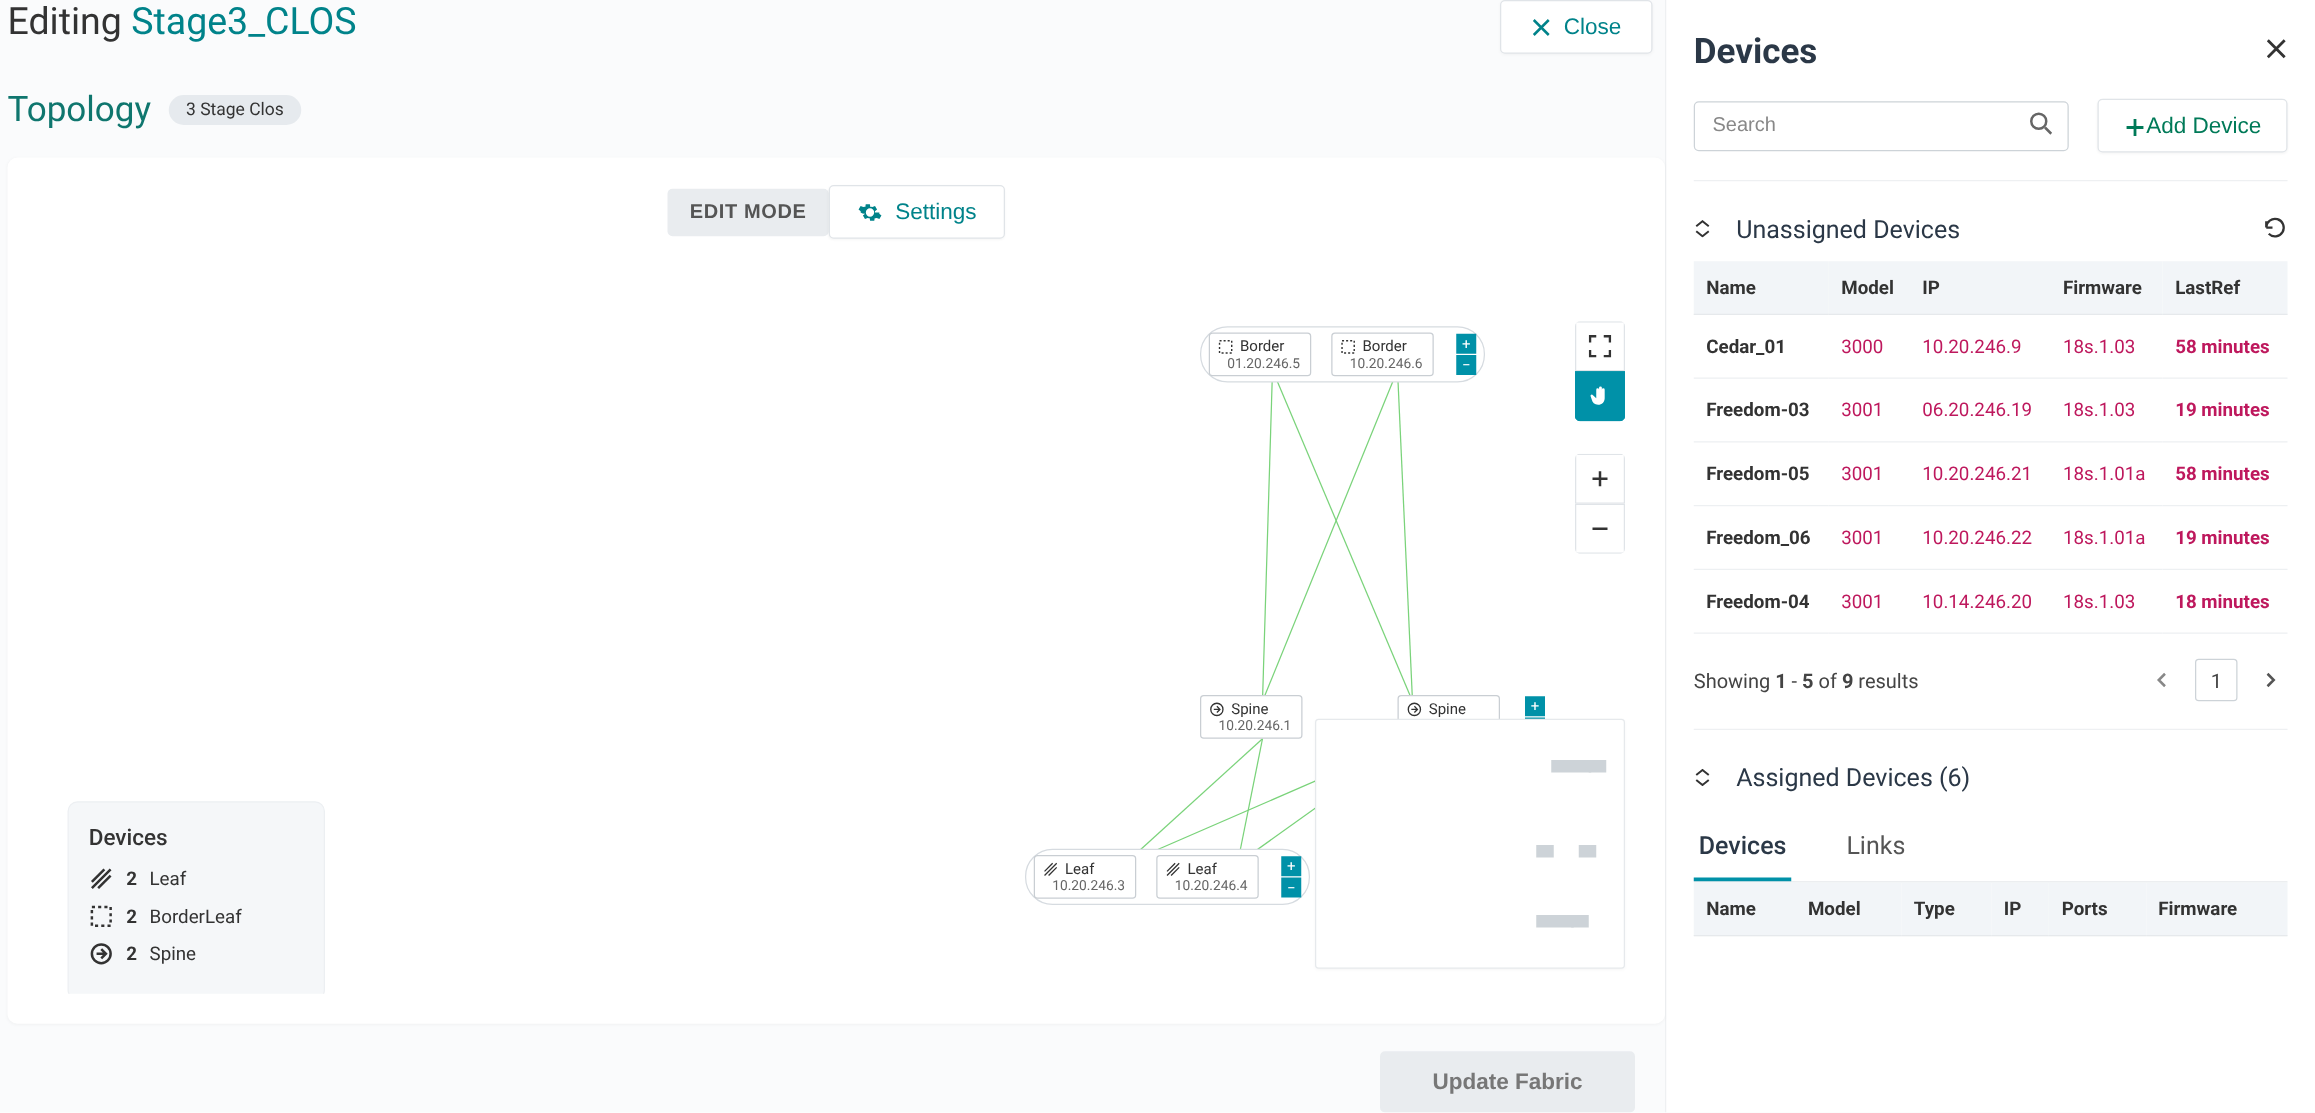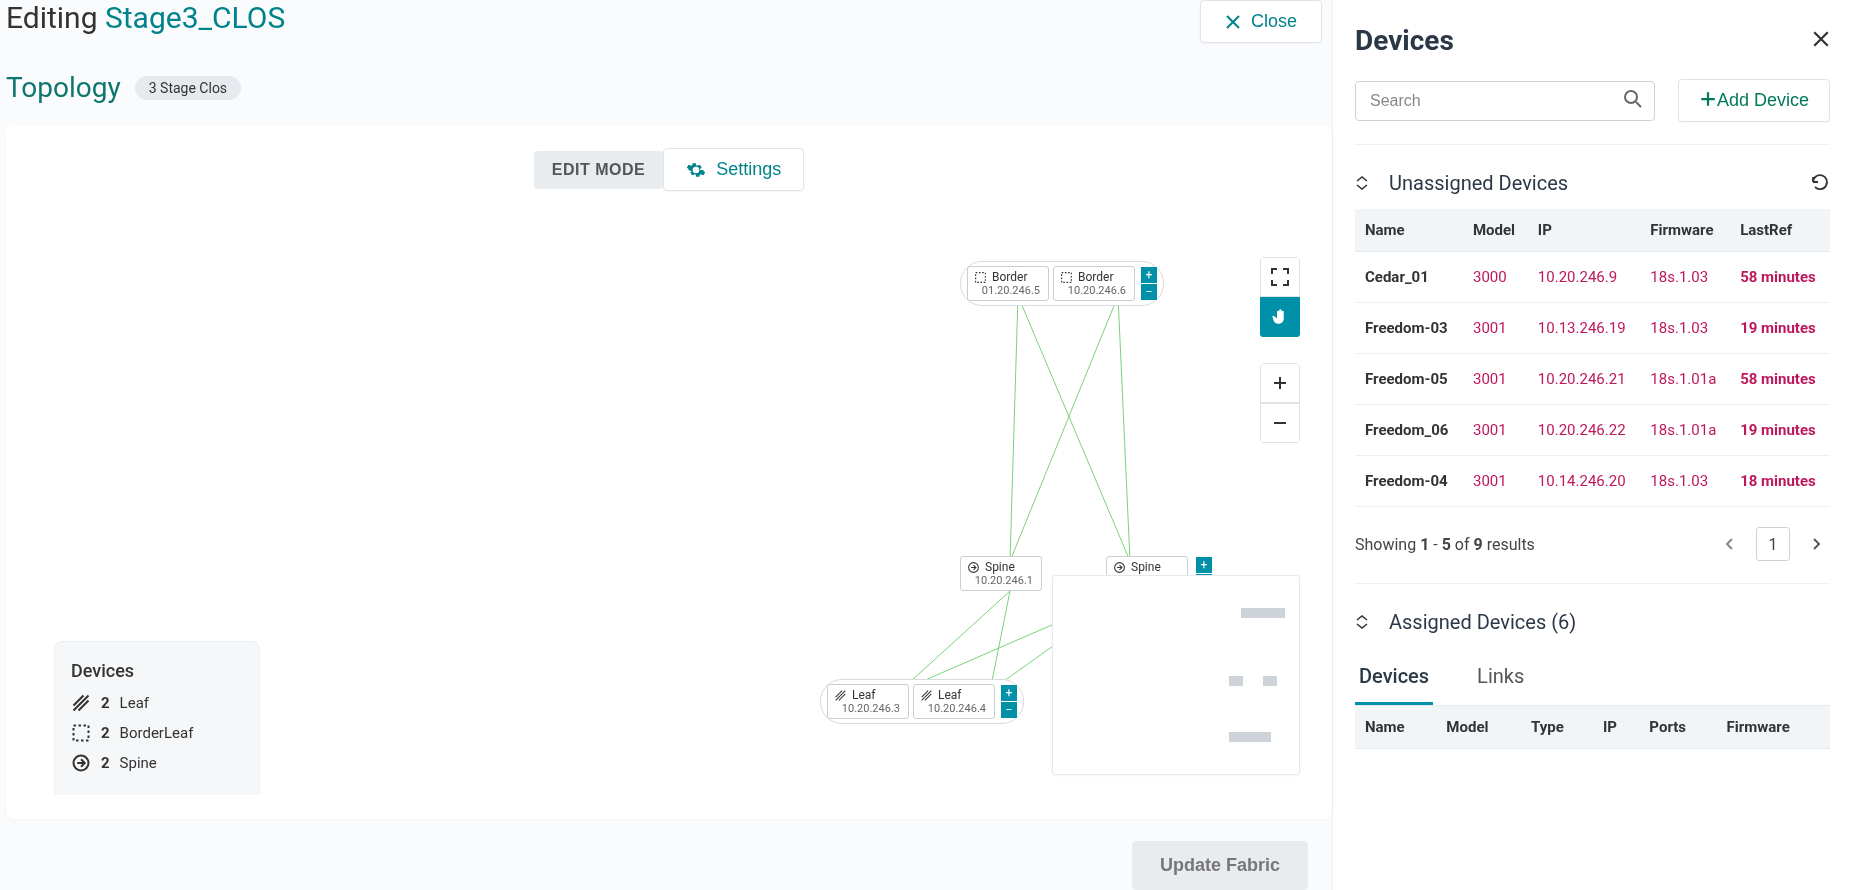--- a/index.html
+++ b/index.html
@@ -61,21 +61,21 @@
     box-shadow:0 1px 2px rgba(0,0,0,0.04);
   }
   .settings-btn svg { width:20px; height:20px; fill:#00838a; }
 
   .canvas-area { position:relative; flex:1; overflow:hidden; }
 
   
   .node-group {
     position:absolute; background:#fff; border:1px solid #d6dbe0;
     border-radius:22px; display:flex; align-items:center; padding:4px 6px;
-    gap:4px;
+    gap:16px;
   }
   .node {
     border:1px solid #c9ced3; border-radius:3px; background:#fff;
     padding:3px 8px 3px 6px; display:flex; flex-direction:column; min-width:82px;
     font-size:11px;
   }
   .node-top { display:flex; align-items:center; gap:5px; font-size:12px; color:#333;}
   .node-ip { text-align:right; font-size:11px; color:#666; }
   .node-icon { width:13px; height:13px; }
   .plusminus { display:flex; flex-direction:column; margin-left:2px;}
@@ -128,21 +128,21 @@
   .legend-row .cnt { font-weight:700; }
 
   
   .bottom-actions { display:flex; justify-content:flex-end; gap:18px; padding:22px 24px 0 0;}
   .btn-primary {
     background:#007a89; color:#fff; border:none; border-radius:4px;
     font-size:18px; font-weight:600; padding:14px 26px; cursor:pointer;
   }
   .btn-muted {
     background:#e9ecef; color:#777; border:none; border-radius:4px;
-    font-size:18px; font-weight:600; padding:14px 28px; cursor:pointer;
+    font-size:18px; font-weight:600; padding:14px 42px; cursor:pointer;
   }
 
   
   .panel {
     width:520px; background:#fff; border-left:1px solid #eef0f2;
     display:flex; flex-direction:column; padding:24px 22px 0 22px;
     overflow:hidden;
   }
   .panel-header { display:flex; justify-content:space-between; align-items:center; }
   .panel-title { font-size:28px; color:#2b3847; }
@@ -150,21 +150,21 @@
 
   .panel-toolbar { display:flex; justify-content:space-between; align-items:center; margin-top:22px; gap:12px;}
   .search-wrap { position:relative; flex:0 0 300px; }
   .search-input {
     width:100%; border:1px solid #cdd3d8; border-radius:4px; padding:10px 40px 10px 14px;
     font-size:16px; color:#333; outline:none;
   }
   .search-input::placeholder { color:#888; }
   .search-icon { position:absolute; right:12px; top:50%; transform:translateY(-50%); }
   .add-device-btn {
-    display:flex; align-items:flex-start; 
+    display:flex; align-items:flex-end; 
     background:#fff; border:1px solid #e0e4e8; border-radius:4px;
     padding:10px 20px; font-size:18px; color:#007a58; cursor:pointer;
     box-shadow:0 1px 2px rgba(0,0,0,0.04);
   }
   .add-device-btn svg { width:18px; height:18px; }
 
   .panel-sep { border:none; border-top:1px solid #eef0f2; margin:22px 0 0 0;}
 
   .section-header { display:flex; align-items:center; justify-content:space-between; margin-top:26px; }
   .section-header .left { display:flex; align-items:center; gap:20px;}
@@ -451,21 +451,21 @@
           <tr>
             <td class="name">Cedar_01</td>
     <td>3000</td>
     <td>10.20.246.9</td>
     <td>18s.1.03</td>
     <td class="lastref">58 minutes</td>
           </tr>
           <tr>
             <td class="name">Freedom-03</td>
     <td>3001</td>
-    <td>10.13.246.19</td>
+    <td>06.20.246.19</td>
     <td>18s.1.03</td>
     <td class="lastref">19 minutes</td>
           </tr>
           <tr>
             <td class="name">Freedom-05</td>
     <td>3001</td>
     <td>10.20.246.21</td>
     <td>18s.1.01a</td>
     <td class="lastref">58 minutes</td>
           </tr>

